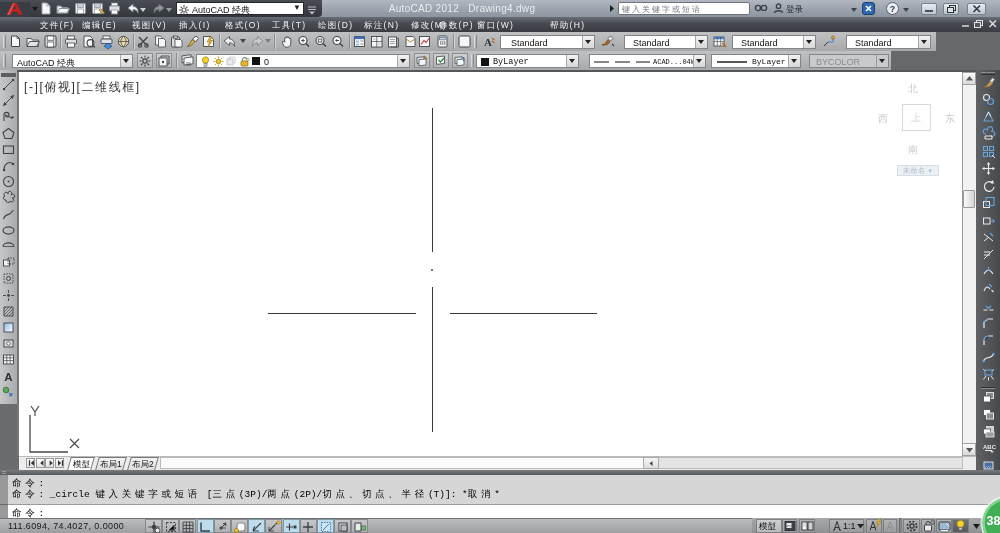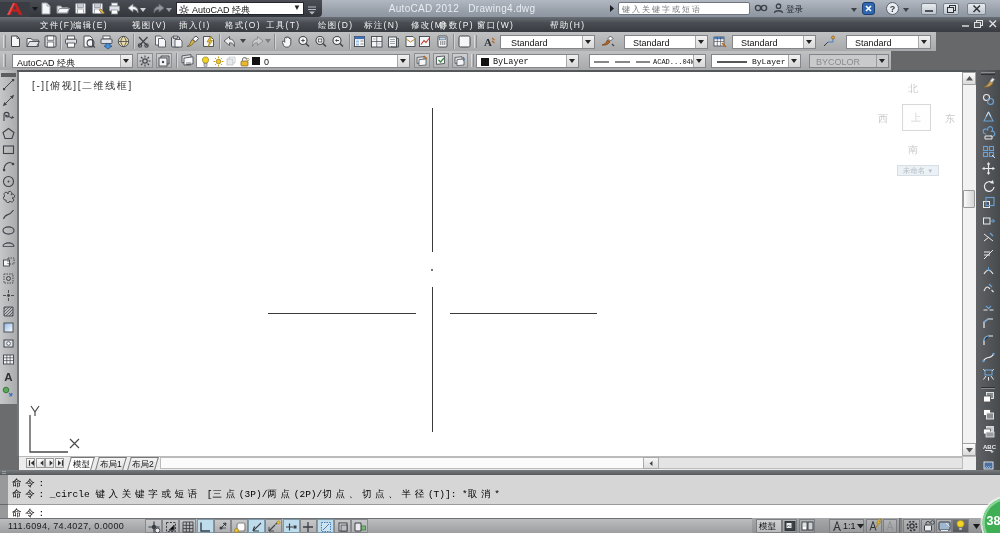--- a/index.html
+++ b/index.html
@@ -131,25 +131,25 @@
 <svg style="left:947px;top:5px" width="9" height="8">
     <rect x="2.5" y="0.5" width="6" height="5" fill="none" stroke="#2e3338"></rect>
     <rect x="0.5" y="2.5" width="6" height="5" fill="#dfe3e8" stroke="#2e3338"></rect>
   </svg>
 <div class="abs winbtn" style="left:967px;width:19px"></div>
 <svg style="left:973px;top:5px" width="8" height="8">
     <path d="M0.5 0.5 L7 7 M7 0.5 L0.5 7" stroke="#2e3338" stroke-width="1.5"></path>
   </svg>
 <div class="abs" id="menubar"></div>
 <div class="abs menuitem" style="left:40px">文件(F)</div>
-<div class="abs menuitem" style="left:73px">编辑(E)</div>
+<div class="abs menuitem" style="left:82px">编辑(E)</div>
 <div class="abs menuitem" style="left:132px">视图(V)</div>
 <div class="abs menuitem" style="left:179px">插入(I)</div>
 <div class="abs menuitem" style="left:225px">格式(O)</div>
-<div class="abs menuitem" style="left:266px">工具(T)</div>
+<div class="abs menuitem" style="left:272px">工具(T)</div>
 <div class="abs menuitem" style="left:318px">绘图(D)</div>
 <div class="abs menuitem" style="left:364px">标注(N)</div>
 <div class="abs menuitem" style="left:411px">修改(M)</div>
 <div class="abs menuitem" style="left:439px">参数(P)</div>
 <div class="abs menuitem" style="left:477px">窗口(W)</div>
 <div class="abs menuitem" style="left:550px">帮助(H)</div>
 <svg style="left:962px;top:25px" width="7" height="2">
     <path d="M0 1 h7" stroke="#e2e2e2" stroke-width="1.4"></path>
   </svg>
 <svg style="left:974px;top:20px" width="9" height="8">
@@ -494,21 +494,21 @@
     <rect x="1.5" y="2" width="10" height="9" fill="#f5f6f7" stroke="#3f444a" stroke-width=".9"></rect>
     <path d="M1.5 4.8 h10 M1.5 7.6 h10 M4.8 2 v9 M8.1 2 v9" stroke="#3f444a" stroke-width=".7"></path>
   </svg>
 <svg style="left:1.5px;top:370px" width="13" height="13" viewBox="0 0 13 13">
     <text x="6.5" y="11" font-size="11.5" font-weight="bold" text-anchor="middle" fill="#2e3338" font-family="Liberation Sans">A</text>
   </svg>
 <svg style="left:1.5px;top:386px" width="13" height="13" viewBox="0 0 13 13">
     <circle cx="4" cy="4" r="2.8" fill="#5aa85a" stroke="#2e6b2e" stroke-width=".8"></circle>
     <path d="M7 7 l3 3 m0-3 a3 3 0 0 1-3 3" fill="none" stroke="#3a6fc4" stroke-width="1.2"></path>
   </svg>
-<div class="abs" style="left:32px;top:79px;font-size:10px;color:#333;letter-spacing:1.6px;white-space:nowrap">[-][俯视][二维线框]</div>
+<div class="abs" style="left:24px;top:79px;font-size:12px;color:#333;letter-spacing:1.6px;white-space:nowrap">[-][俯视][二维线框]</div>
 <div class="abs" style="left:432px;top:108px;width:1px;height:144px;background:#3a3a3a"></div>
 <div class="abs" style="left:432px;top:287px;width:1px;height:145px;background:#3a3a3a"></div>
 <div class="abs" style="left:431px;top:269px;width:2px;height:2px;background:#777"></div>
 <div class="abs" style="left:268px;top:313px;width:148px;height:1px;background:#3a3a3a"></div>
 <div class="abs" style="left:450px;top:313px;width:147px;height:1px;background:#3a3a3a"></div>
 <svg style="left:20px;top:395px" width="70" height="62" viewBox="0 0 70 62">
 <path d="M10 20 V57 H48" fill="none" stroke="#4a4a4a" stroke-width="1.3"></path>
 <path d="M11 11 l4 6 m4-6 l-4 6 v4" fill="none" stroke="#4a4a4a" stroke-width="1.2"></path>
 <path d="M50 44 l9 9 m0-9 l-9 9" fill="none" stroke="#4a4a4a" stroke-width="1.2"></path>
 </svg>

